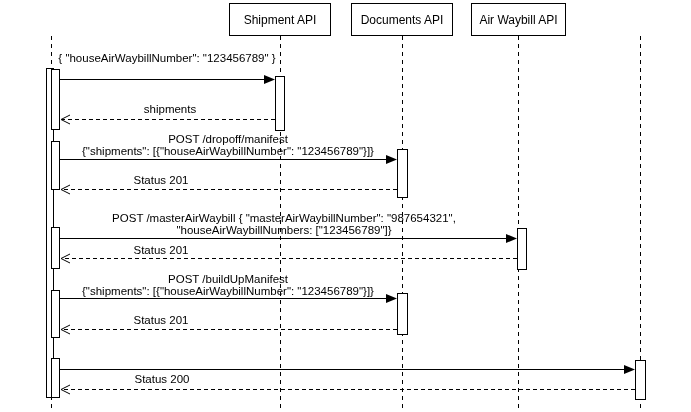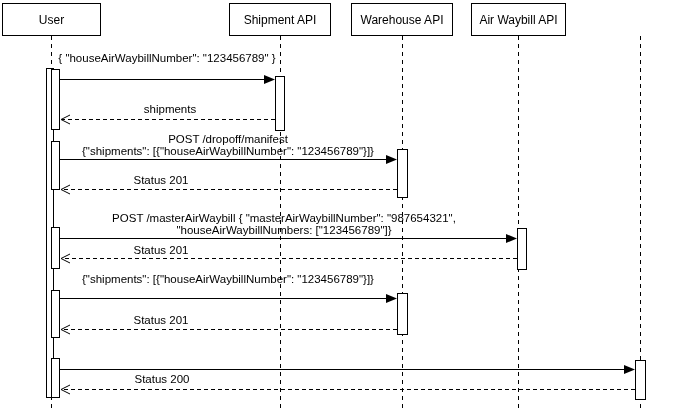--- a/index.html
+++ b/index.html
@@ -61,28 +61,25 @@
       <polyline points="70,254 61,258.5 70,263" fill="none" stroke="#000000" stroke-width="1"></polyline>
       <line x1="60" y1="298.5" x2="388" y2="298.5" stroke="#000000" stroke-width="1" shape-rendering="crispEdges"></line>
       <polygon points="397,298.5 386,294 386,303" fill="#000000"></polygon>
       <line x1="397" y1="329.5" x2="62" y2="329.5" stroke="#000000" stroke-width="1" stroke-dasharray="4 3" shape-rendering="crispEdges"></line>
       <polyline points="70,325 61,329.5 70,334" fill="none" stroke="#000000" stroke-width="1"></polyline>
       <line x1="60" y1="369.5" x2="626" y2="369.5" stroke="#000000" stroke-width="1" shape-rendering="crispEdges"></line>
       <polygon points="635,369.5 624,365 624,374" fill="#000000"></polygon>
       <line x1="635" y1="389.5" x2="62" y2="389.5" stroke="#000000" stroke-width="1" stroke-dasharray="4 3" shape-rendering="crispEdges"></line>
       <polyline points="70,385 61,389.5 70,394" fill="none" stroke="#000000" stroke-width="1"></polyline>
     </svg>
-    <div class="actor-box" style="left: 2px; top: 3px; width: 99px; height: 33px;">
-      <span>User</span>
-    </div>
     <div class="actor-box" style="left: 229px; top: 3px; width: 102px; height: 33px;">
       <span>Shipment API</span>
     </div>
     <div class="actor-box" style="left: 351px; top: 3px; width: 102px; height: 33px;">
-      <span>Warehouse API</span>
+      <span>Documents API</span>
     </div>
     <div class="actor-box" style="left: 471px; top: 3px; width: 95px; height: 33px;">
       <span>Air Waybill API</span>
     </div>
     <div class="msg-label" style="left: 167px; top: 52px;">
       <div>{ "houseAirWaybillNumber": "123456789" }</div>
     </div>
     <div class="msg-label" style="left: 170px; top: 103px;">
       <div>shipments</div>
     </div>
@@ -94,20 +91,21 @@
       <div>Status 201</div>
     </div>
     <div class="msg-label" style="left: 284px; top: 212px;">
       <div>POST /masterAirWaybill { "masterAirWaybillNumber": "987654321",</div>
       <div>"houseAirWaybillNumbers: ["123456789"]}</div>
     </div>
     <div class="msg-label" style="left: 161px; top: 244px;">
       <div>Status 201</div>
     </div>
     <div class="msg-label" style="left: 228px; top: 273px;">
+      <div>POST /buildUpManifest</div>
       <div>{"shipments": [{"houseAirWaybillNumber": "123456789"}]}</div>
     </div>
     <div class="msg-label" style="left: 161px; top: 314px;">
       <div>Status 201</div>
     </div>
     <div class="msg-label" style="left: 162px; top: 373px;">
       <div>Status 200</div>
     </div>
   </div>
 

